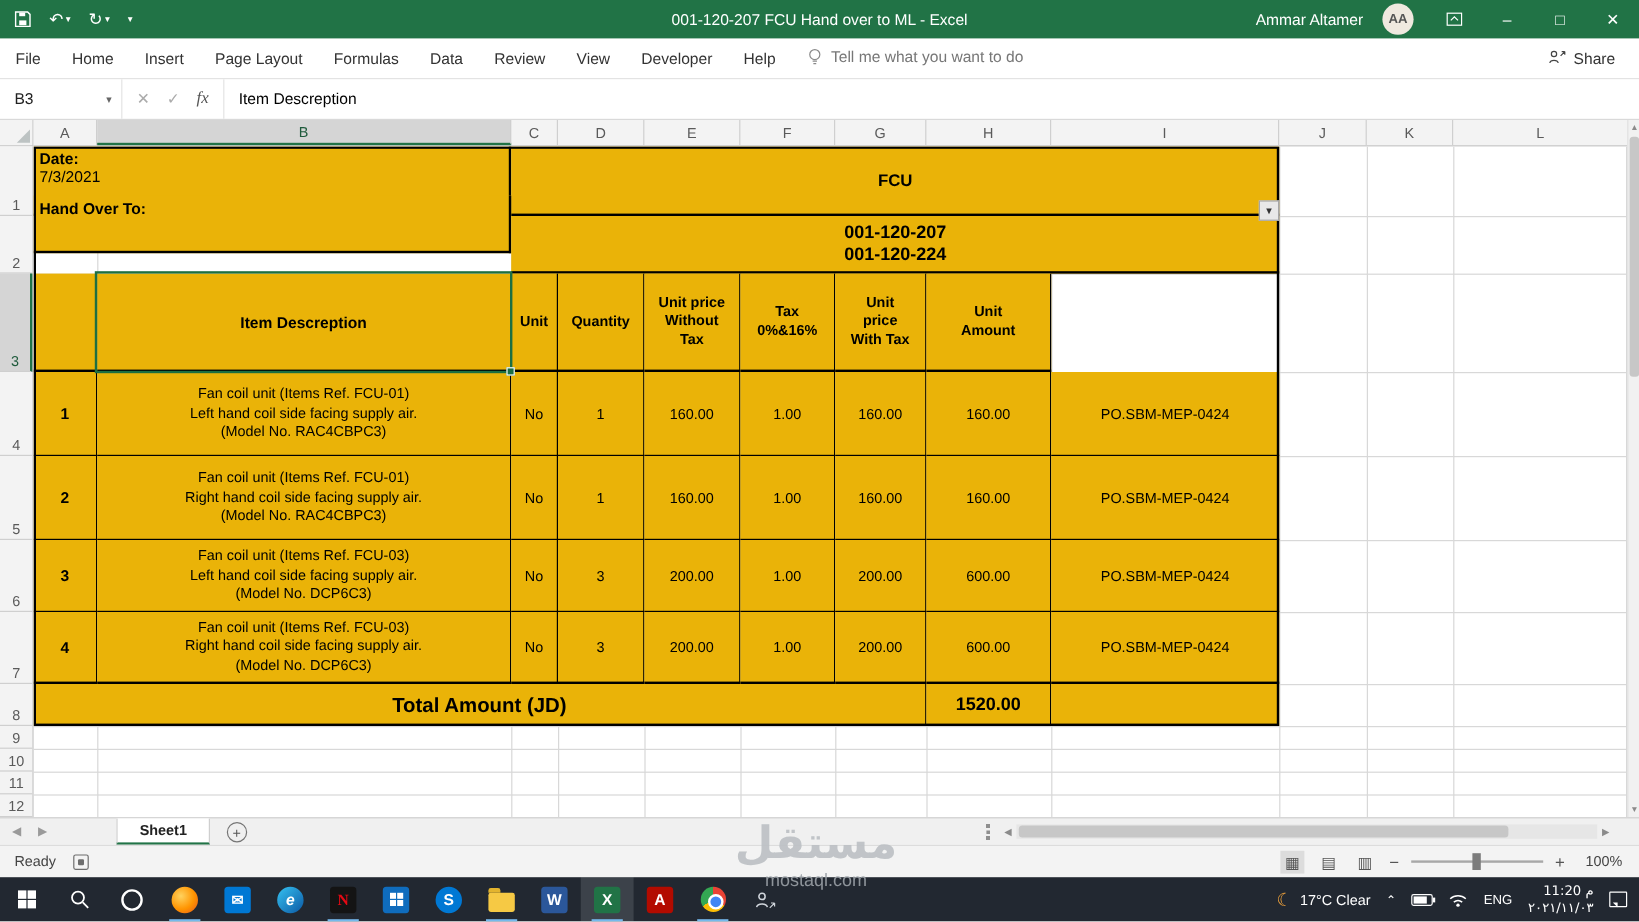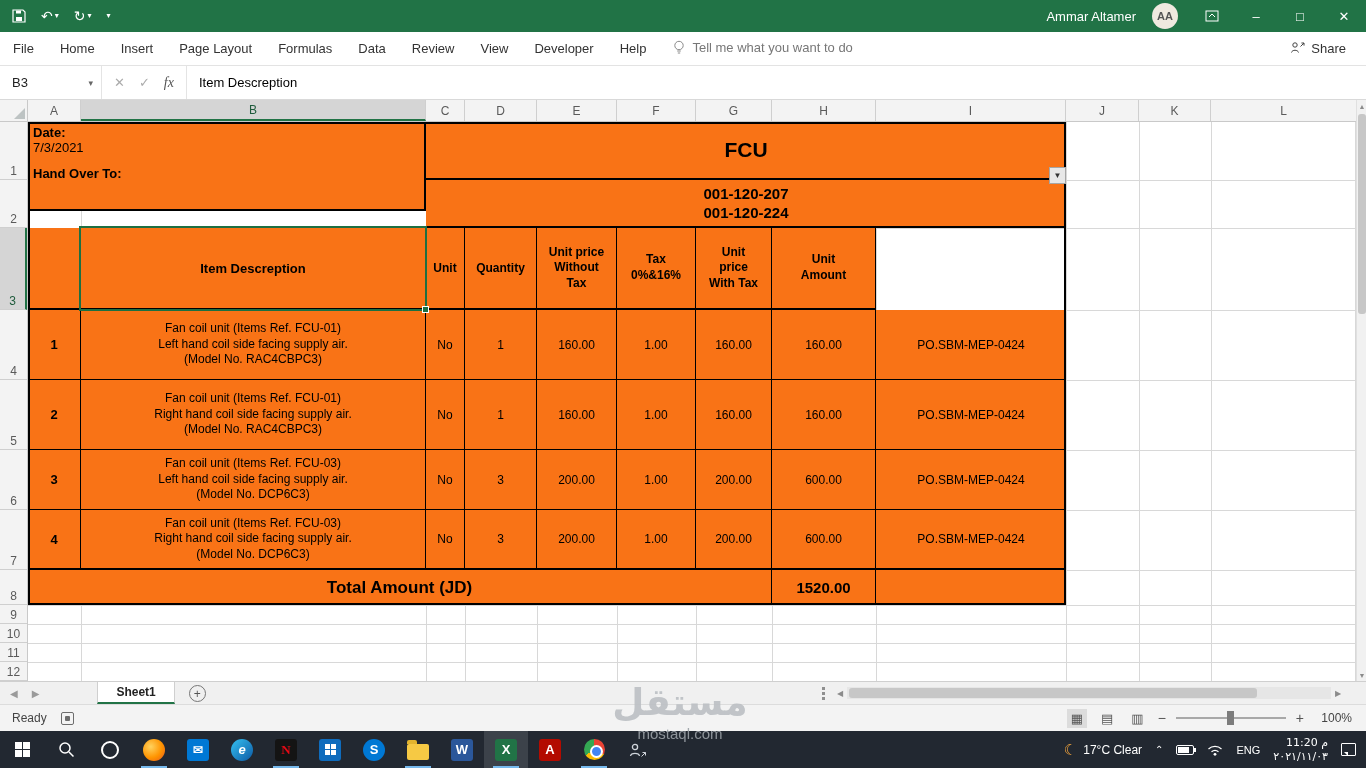--- a/index.html
+++ b/index.html
@@ -41,31 +41,31 @@
   .ch{border-right:1px solid #cfcfcf;display:flex;align-items:center;justify-content:center;font-size:12px;color:#5a5a5a;height:100%;}
   .ch.sel{background:#d5d5d5;border-bottom:2px solid #217346;color:#1f5b3c;}
   .rowh{position:absolute;left:0;top:22px;width:28px;height:559px;background:#f3f3f3;border-right:1px solid #c9c9c9;}
   .rh{border-bottom:1px solid #cfcfcf;display:flex;align-items:flex-end;justify-content:center;font-size:12px;color:#5a5a5a;padding-bottom:1px;}
   .rh.sel{background:#d5d5d5;border-right:2px solid #217346;color:#1f5b3c;}
   .grid-body{position:absolute;left:28px;top:22px;width:1328px;height:559px;overflow:hidden;}
   .vline{position:absolute;top:0;height:559px;width:1px;background:#d8d8d8;z-index:1;}
   .hline{position:absolute;left:0;width:1328px;height:1px;background:#d8d8d8;z-index:1;}
 
   
-  .tc{position:absolute;background:#f97316;border-right:1px solid #000;border-bottom:1px solid #000;display:flex;align-items:center;justify-content:center;text-align:center;font-size:12px;color:#000;z-index:2;}
+  .tc{position:absolute;background:#eab308;border-right:1px solid #000;border-bottom:1px solid #000;display:flex;align-items:center;justify-content:center;text-align:center;font-size:12px;color:#000;z-index:2;}
   .tc.leftal{justify-content:flex-start;text-align:left;align-items:flex-start;flex-direction:column;padding:3px 5px;}
   .b2r{border-right-width:2px !important;}
   .b2b{border-bottom-width:2px !important;}
   .nor{border-right:none !important;}
   .nob{border-bottom:none !important;}
   .pre{white-space:pre-line;line-height:1.3;}
   .bold{font-weight:bold;}
   .fs13{font-size:13px;}
   .fs15{font-size:15px;}
-  .fs16{font-size:21px;}
+  .fs16{font-size:14px;}
   .fs17{font-size:17px;}
   .tableframe{position:absolute;left:0;top:0;width:1038px;height:483px;border:2px solid #000;pointer-events:none;z-index:5;}
   .selbox{position:absolute;left:51px;top:104px;width:348px;height:85px;border:2px solid #1d6f42;z-index:6;pointer-events:none;}
   .selbox .handle{position:absolute;right:-4px;bottom:-4px;width:7px;height:7px;background:#1d6f42;border:1px solid #fff;}
   .fcu-dd{position:absolute;left:1021px;top:45px;width:17px;height:17px;background:#e8e8e8;border:1px solid #a6a6a6;color:#333;font-size:8px;display:flex;align-items:center;justify-content:center;z-index:7;}
 
   
   .vscroll{position:absolute;left:1356px;top:100px;width:10px;height:581px;background:#f1f1f1;border-left:1px solid #e0e0e0;z-index:6;}
   .vscroll .arr{position:absolute;left:0;width:10px;height:12px;color:#8b8b8b;font-size:7px;display:flex;align-items:center;justify-content:center;}
   .vthumb{position:absolute;left:1px;top:14px;width:8px;height:200px;background:#c7c7c7;border-radius:3px;}
@@ -133,20 +133,21 @@
         <svg width="14" height="14" viewBox="0 0 14 14">
             <path d="M1 1h10l2 2v10H1z" fill="none" stroke="#fff" stroke-width="1.2"></path>
             <rect x="4" y="8" width="6" height="4" fill="#fff"></rect>
             <rect x="4" y="1.5" width="5" height="3" fill="#fff"></rect>
           </svg>
       </span>
       <span class="icn">↶<span class="caret">▾</span></span>
       <span class="icn">↻<span class="caret">▾</span></span>
       <span class="icn caret">▾</span>
     </div>
+    <span class="tb-title">001-120-207 FCU Hand over to ML  -  Excel</span>
     <div class="tb-right">
       <span class="tb-user">Ammar Altamer</span>
       <span class="avatar">AA</span>
       <span class="winbtn">
         <svg width="14" height="14" viewBox="0 0 14 14">
             <rect x="1" y="2" width="12" height="10" fill="none" stroke="#fff"></rect>
             <path d="M4 8l3-3 3 3" fill="none" stroke="#fff"></path>
           </svg>
       </span>
       <span class="winbtn">–</span>

